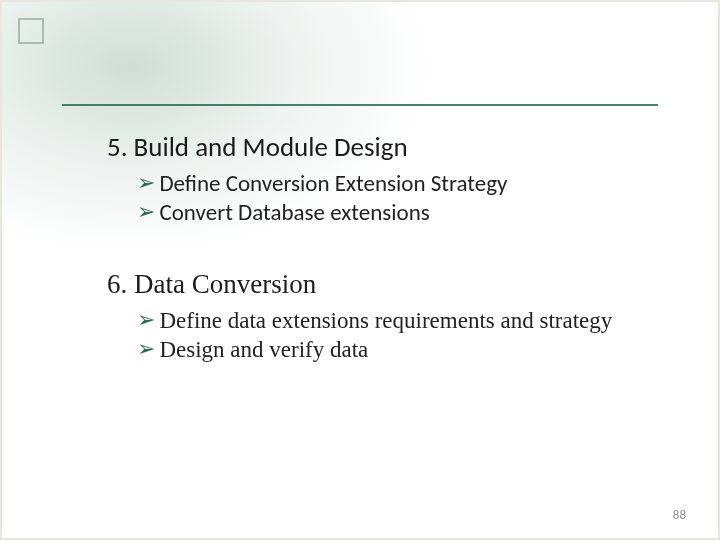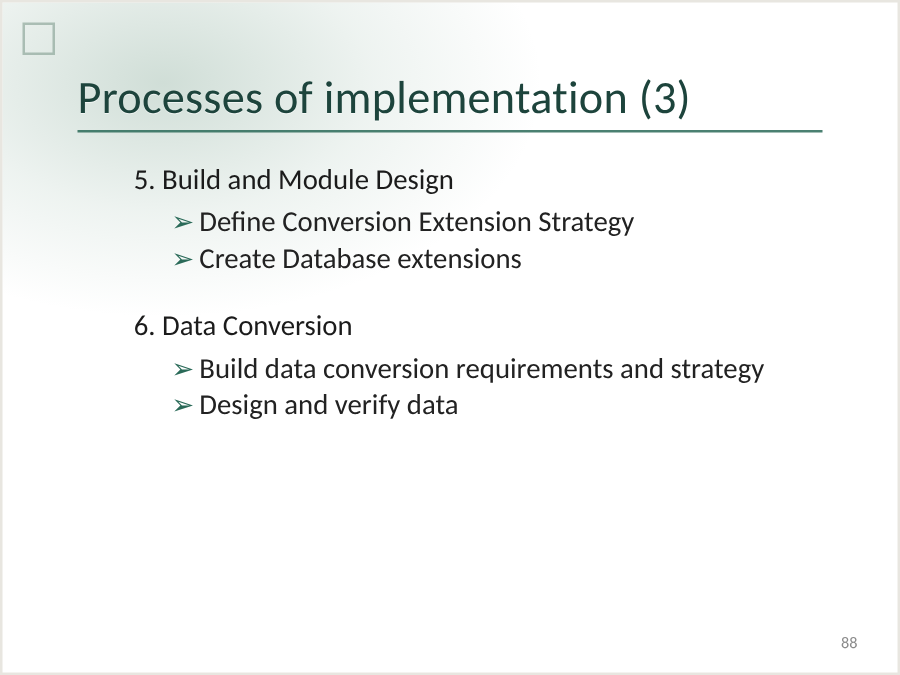--- a/index.html
+++ b/index.html
@@ -55,27 +55,28 @@
     opacity: 0.85;
   }
   .body {
     position: absolute;
     top: 128px;
     left: 105px;
     right: 60px;
     color: #202020;
   }
   .section-heading {
-    font-size: 23px;
+    font-size: 27px;
     font-weight: 400;
     color: #1b1b1b;
     margin: 0 0 6px 0;
   }
   .section-block + .section-block {
-    margin-top: 24px;
+    margin-top: 41px;
+    font-family: Liberation Serif, serif;
   }
   .bullets {
     margin: 2px 0 0 30px;
   }
   .bullet-line {
     display: flex;
     align-items: flex-start;
     font-size: 23px;
     line-height: 1.28;
     color: #222;
@@ -97,45 +98,44 @@
     font-size: 13px;
     color: #8a8a8a;
   }
 </style>
 </head>
 <body>
 
 <div class="slide">
   <div class="corner-square"></div>
 
-  <div class="title">Processes of implementation (3)</div>
   <div class="title-underline"></div>
 
   <div class="body">
 
     <div class="section-block">
       <div class="section-heading">5. Build and Module Design</div>
       <div class="bullets">
         <div class="bullet-line">
           <span class="arrow">➢</span>
           <span class="bullet-text">Define Conversion Extension Strategy</span>
         </div>
         <div class="bullet-line">
           <span class="arrow">➢</span>
-          <span class="bullet-text">Create Database extensions</span>
+          <span class="bullet-text">Convert Database extensions</span>
         </div>
       </div>
     </div>
 
     <div class="section-block">
       <div class="section-heading">6. Data Conversion</div>
       <div class="bullets">
         <div class="bullet-line">
           <span class="arrow">➢</span>
-          <span class="bullet-text">Build data conversion requirements and strategy</span>
+          <span class="bullet-text">Define data extensions requirements and strategy</span>
         </div>
         <div class="bullet-line">
           <span class="arrow">➢</span>
           <span class="bullet-text">Design and verify data</span>
         </div>
       </div>
     </div>
 
   </div>
 

